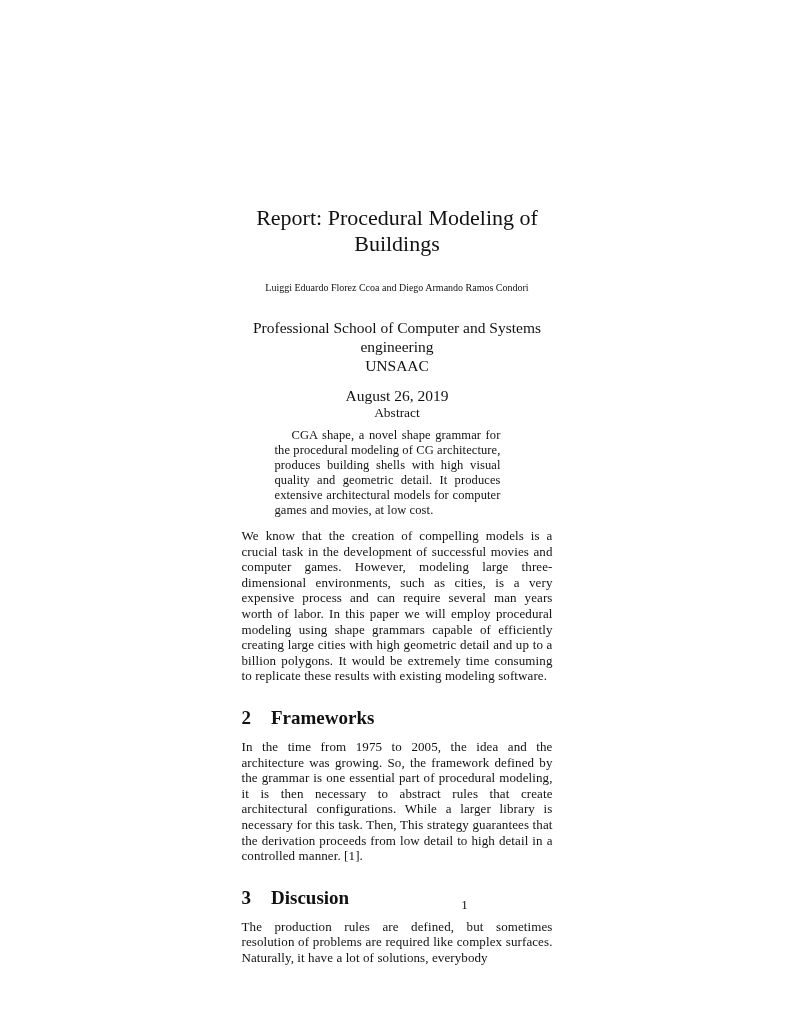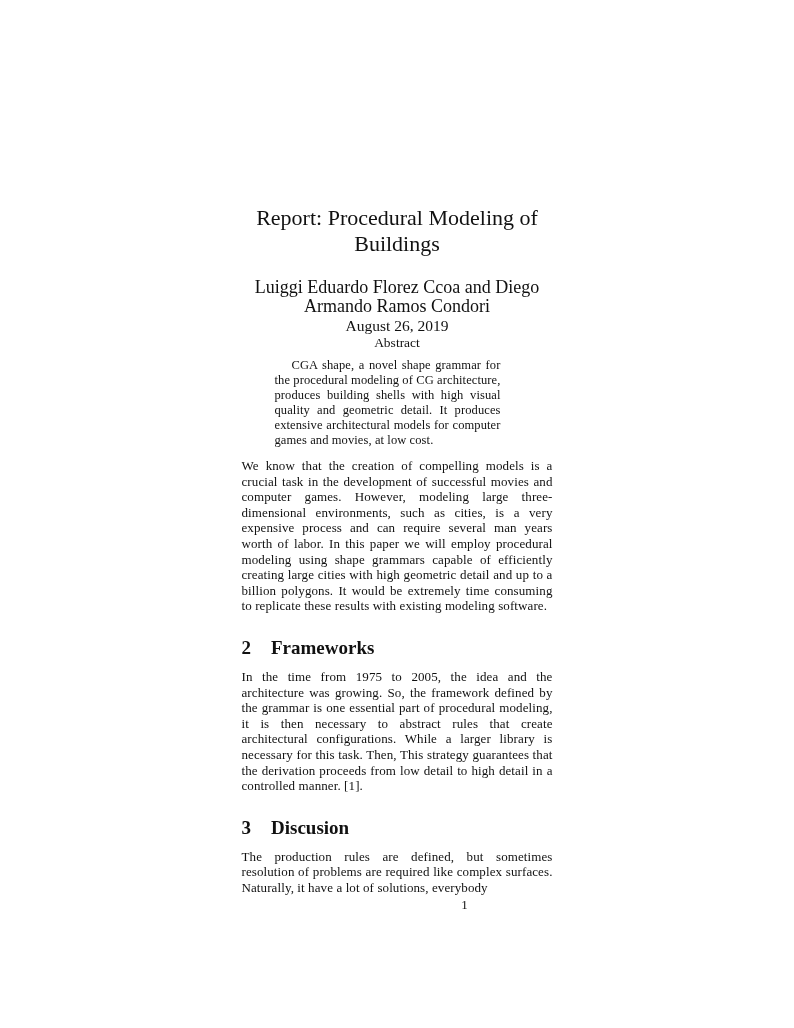--- a/index.html
+++ b/index.html
@@ -20,35 +20,36 @@
     overflow: hidden;
   }
   .doc-title {
     font-size: 22px;
     line-height: 26px;
     font-weight: normal;
     text-align: center;
     margin: 0;
   }
   .doc-authors {
-    font-size: 18px;
+    font-size: 10px;
     line-height: 19px;
     text-align: center;
     margin-top: 21px;
   }
   .doc-affiliation {
     font-size: 15.5px;
     line-height: 19px;
     text-align: center;
     margin-top: 21px;
   }
   .doc-date {
     font-size: 15.5px;
     line-height: 19px;
     text-align: center;
+    margin-top: 11px;
   }
   .abstract-heading {
     font-size: 13.5px;
     line-height: 16px;
     font-weight: normal;
     text-align: center;
   }
   .abstract-body {
     font-size: 12.5px;
     line-height: 15px;
@@ -87,20 +88,24 @@
 </style>
 </head>
 <body>
 
 <div class="page">
 
   <h1 class="doc-title">Report: Procedural Modeling of Buildings</h1>
 
   <div class="doc-authors">Luiggi Eduardo Florez Ccoa and Diego Armando Ramos Condori</div>
 
+  <div class="doc-affiliation">
+    <div>Professional School of Computer and Systems engineering</div>
+    <div>UNSAAC</div>
+  </div>
 
   <div class="doc-date">August 26, 2019</div>
 
   <div class="abstract-heading">Abstract</div>
 
   <p class="abstract-body">CGA shape, a novel shape grammar for the procedural modeling of CG architecture, produces building shells with high visual quality and geometric detail. It produces extensive architectural models for computer games and movies, at low cost.</p>
 
   <p class="section-body">We know that the creation of compelling models is a crucial task in the development of successful movies and computer games. However, modeling large three-dimensional environments, such as cities, is a very expensive process and can require several man years worth of labor. In this paper we will employ procedural modeling using shape grammars capable of efficiently creating large cities with high geometric detail and up to a billion polygons. It would be extremely time consuming to replicate these results with existing modeling software.</p>
 
   <div class="section-heading s2">

